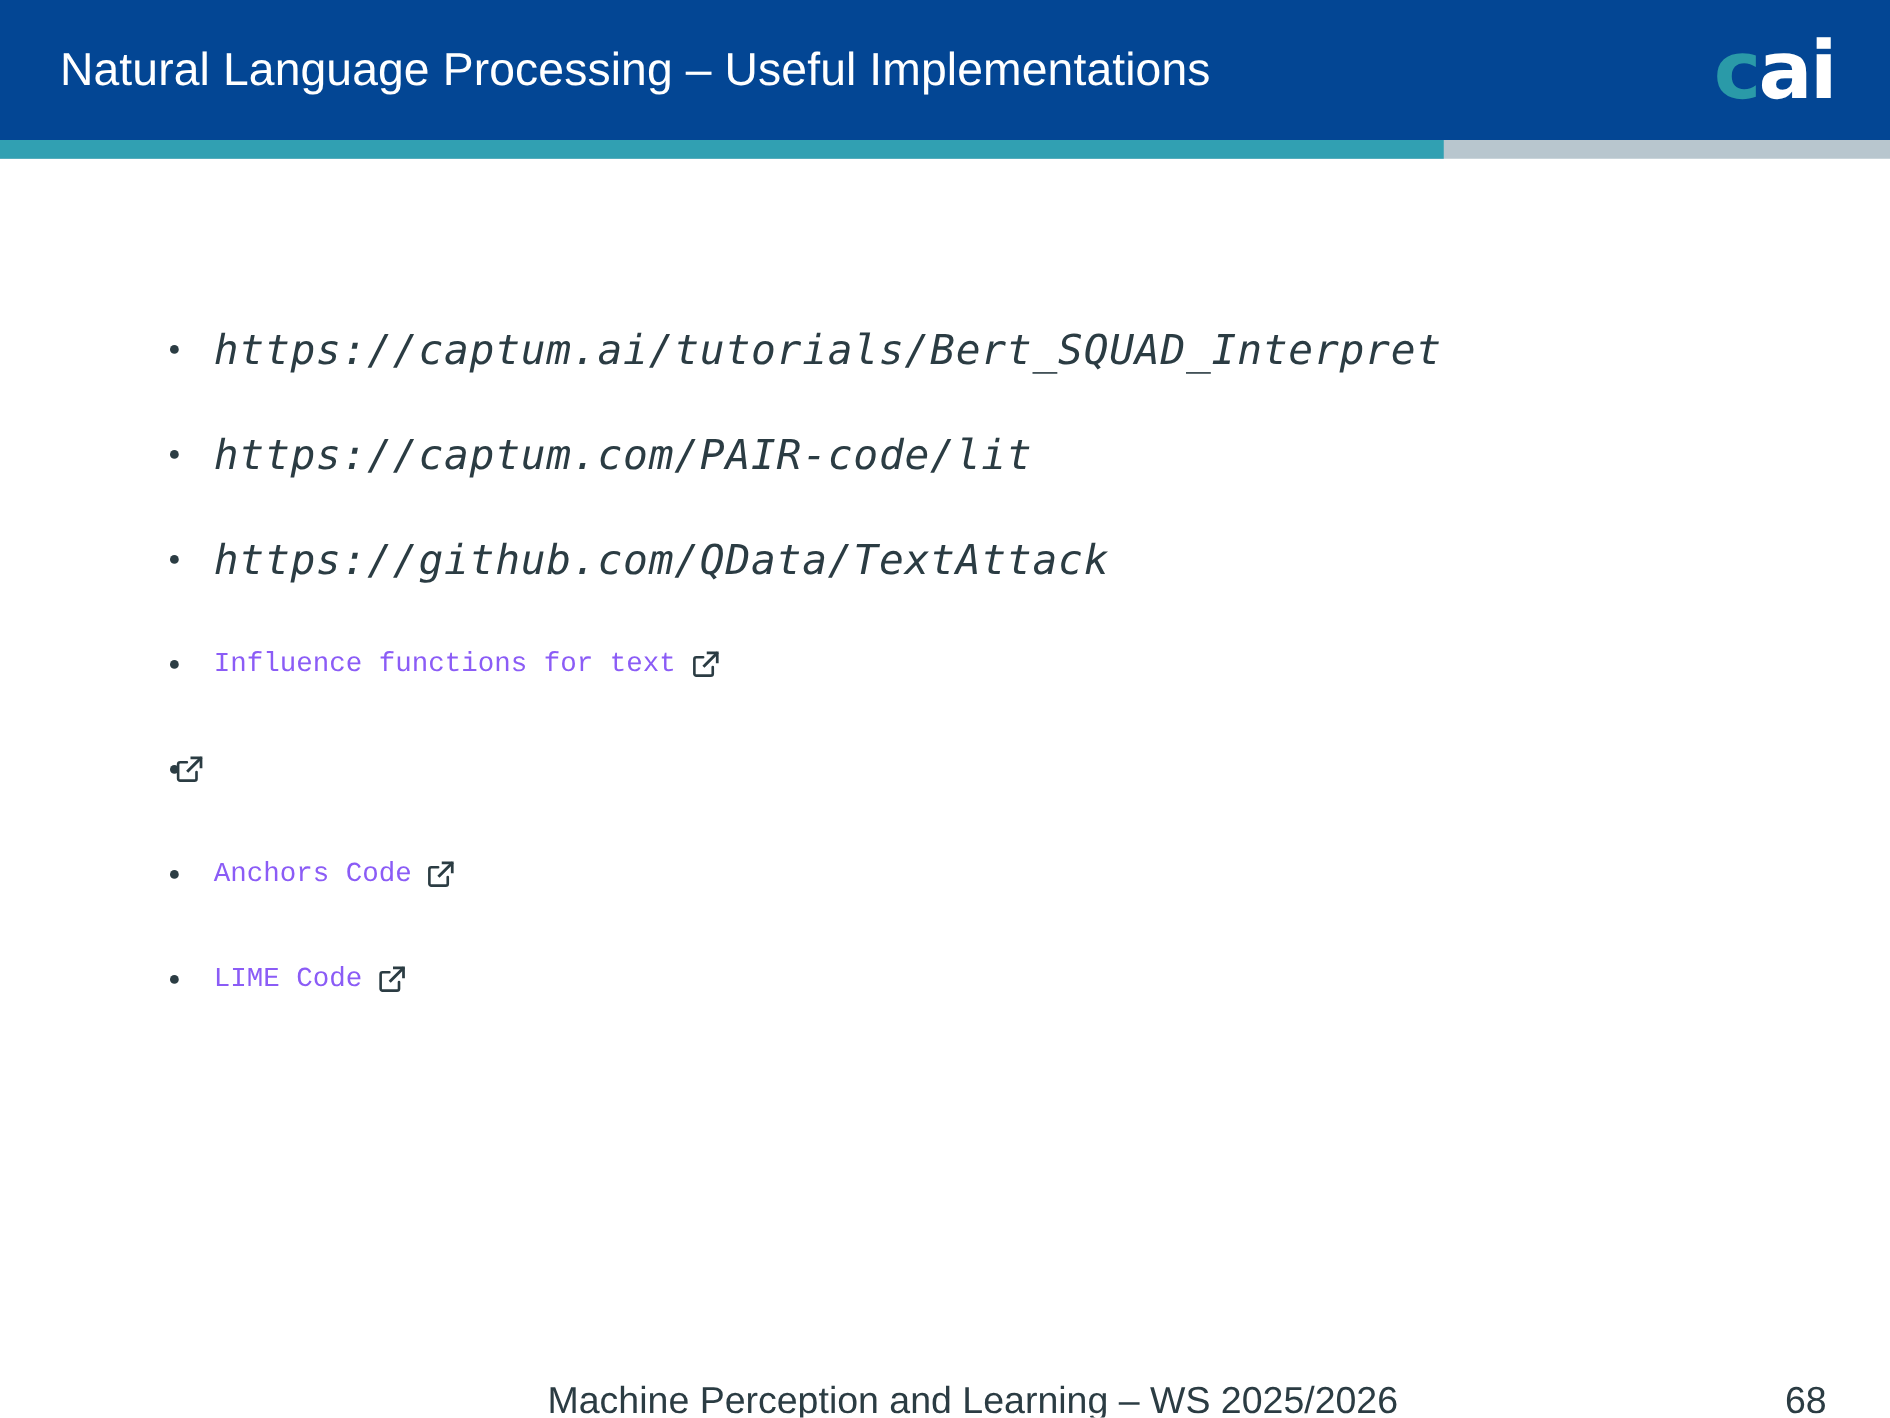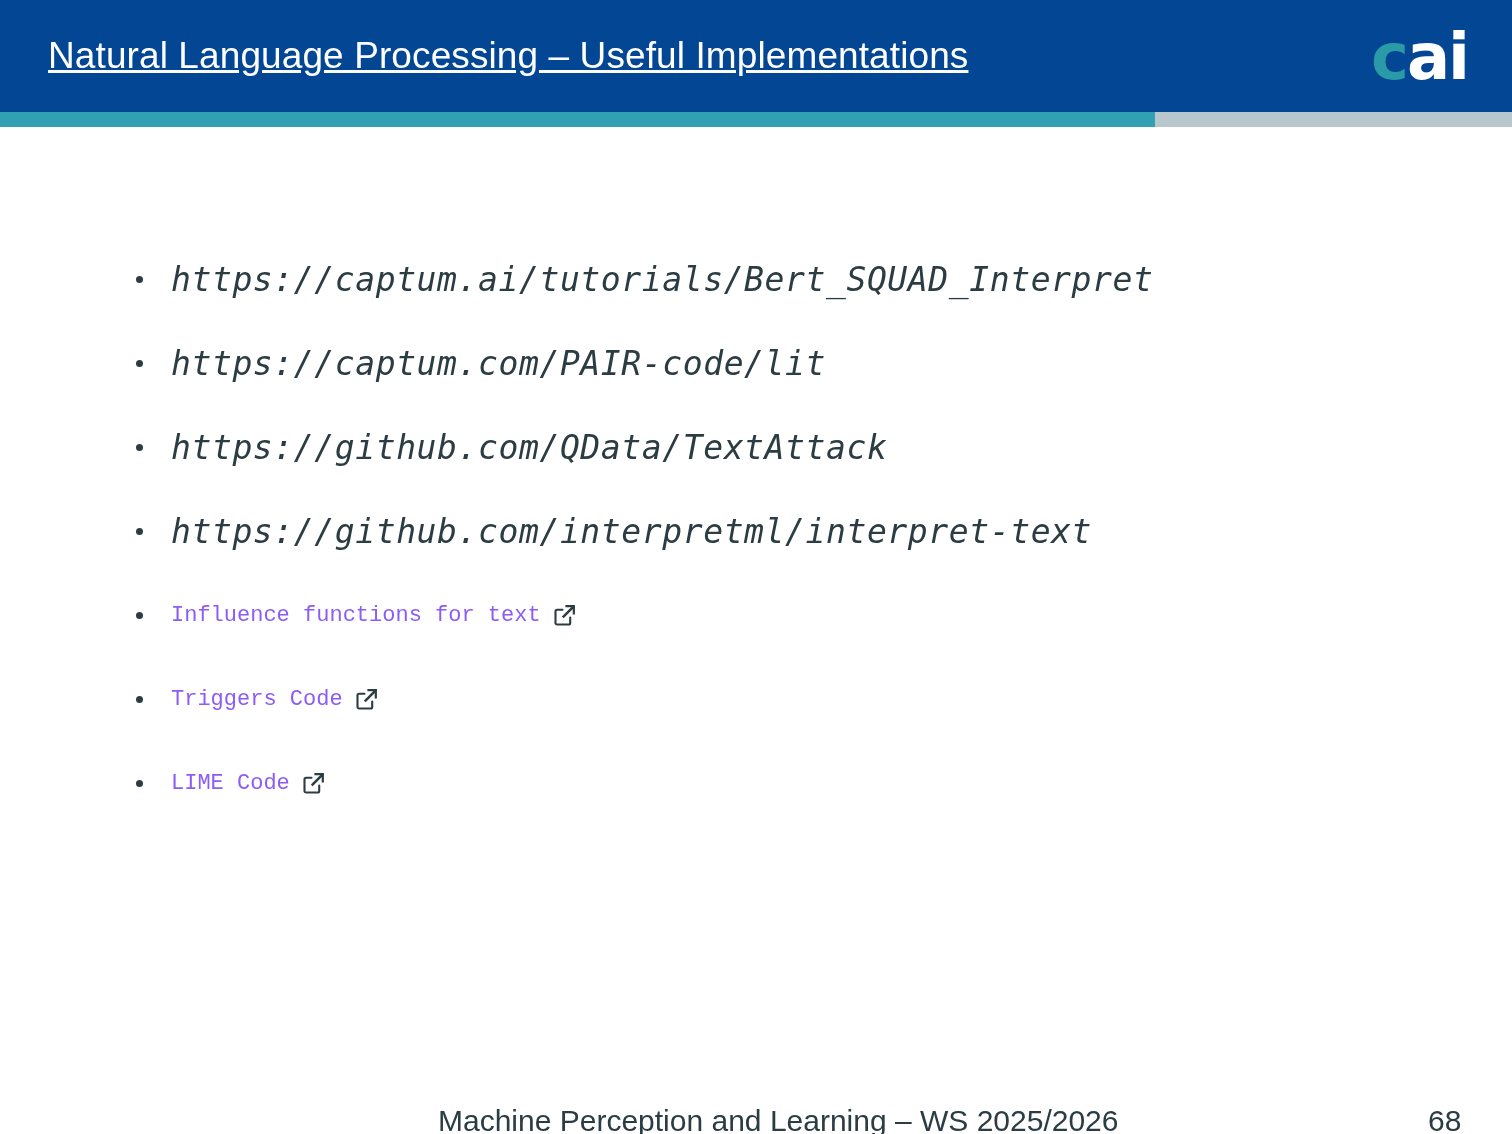--- a/index.html
+++ b/index.html
@@ -29,21 +29,20 @@
     position: absolute;
     left: 48px;
     top: 0;
     height: 112px;
     line-height: 112px;
     color: #ffffff;
     font-size: 37px;
     font-weight: 400;
     letter-spacing: 0.1px;
     white-space: nowrap;
-    text-decoration: underline;
   }
 
   
   #brand-logo {
     position: absolute;
     right: 44px;
     top: 26px;
     height: 62px;
     display: flex;
     align-items: center;
@@ -187,49 +186,55 @@
       <span class="bullet-dot"></span>
       <span class="bullet-text">https://captum.com/PAIR-code/lit</span>
     </li>
 
 
     <li class="bullet-item url">
       <span class="bullet-dot"></span>
       <span class="bullet-text">https://github.com/QData/TextAttack</span>
     </li>
 
-    <li class="bullet-item url">
-      <span class="bullet-dot"></span>
-      <span class="bullet-text">https://github.com/interpretml/interpret-text</span>
-    </li>
 
     <li class="bullet-item plain">
       <span class="bullet-dot"></span>
       <span class="bullet-text">Influence functions for text</span>
       <span class="ext-link-icon">
         <svg width="24" height="24" viewBox="0 0 24 24" fill="none">
           <path d="M13.5 3.2h7.3v7.3" stroke="#2b3c43" stroke-width="2.2" stroke-linecap="square"></path>
           <path d="M20.3 3.8L10.6 13.5" stroke="#2b3c43" stroke-width="2.4" stroke-linecap="square"></path>
           <path d="M17.2 14.6v5.3a1.6 1.6 0 0 1-1.6 1.6H4.1a1.6 1.6 0 0 1-1.6-1.6V8.4a1.6 1.6 0 0 1 1.6-1.6h5.4" stroke="#2b3c43" stroke-width="2.1" fill="none" stroke-linecap="round"></path>
         </svg>
       </span>
     </li>
 
     <li class="bullet-item plain">
       <span class="bullet-dot"></span>
-      <span class="bullet-text">Triggers Code</span>
-      <span class="ext-link-icon">
-        <svg width="24" height="24" viewBox="0 0 24 24" fill="none">
-          <path d="M13.5 3.2h7.3v7.3" stroke="#2b3c43" stroke-width="2.2" stroke-linecap="square"></path>
-          <path d="M20.3 3.8L10.6 13.5" stroke="#2b3c43" stroke-width="2.4" stroke-linecap="square"></path>
-          <path d="M17.2 14.6v5.3a1.6 1.6 0 0 1-1.6 1.6H4.1a1.6 1.6 0 0 1-1.6-1.6V8.4a1.6 1.6 0 0 1 1.6-1.6h5.4" stroke="#2b3c43" stroke-width="2.1" fill="none" stroke-linecap="round"></path>
-        </svg>
-      </span>
-    </li>
-
+      <span class="ext-link-icon">
+        <svg width="24" height="24" viewBox="0 0 24 24" fill="none">
+          <path d="M13.5 3.2h7.3v7.3" stroke="#2b3c43" stroke-width="2.2" stroke-linecap="square"></path>
+          <path d="M20.3 3.8L10.6 13.5" stroke="#2b3c43" stroke-width="2.4" stroke-linecap="square"></path>
+          <path d="M17.2 14.6v5.3a1.6 1.6 0 0 1-1.6 1.6H4.1a1.6 1.6 0 0 1-1.6-1.6V8.4a1.6 1.6 0 0 1 1.6-1.6h5.4" stroke="#2b3c43" stroke-width="2.1" fill="none" stroke-linecap="round"></path>
+        </svg>
+      </span>
+    </li>
+
+    <li class="bullet-item plain">
+      <span class="bullet-dot"></span>
+      <span class="bullet-text">Anchors Code</span>
+      <span class="ext-link-icon">
+        <svg width="24" height="24" viewBox="0 0 24 24" fill="none">
+          <path d="M13.5 3.2h7.3v7.3" stroke="#2b3c43" stroke-width="2.2" stroke-linecap="square"></path>
+          <path d="M20.3 3.8L10.6 13.5" stroke="#2b3c43" stroke-width="2.4" stroke-linecap="square"></path>
+          <path d="M17.2 14.6v5.3a1.6 1.6 0 0 1-1.6 1.6H4.1a1.6 1.6 0 0 1-1.6-1.6V8.4a1.6 1.6 0 0 1 1.6-1.6h5.4" stroke="#2b3c43" stroke-width="2.1" fill="none" stroke-linecap="round"></path>
+        </svg>
+      </span>
+    </li>
 
     <li class="bullet-item plain">
       <span class="bullet-dot"></span>
       <span class="bullet-text">LIME Code</span>
       <span class="ext-link-icon">
         <svg width="24" height="24" viewBox="0 0 24 24" fill="none">
           <path d="M13.5 3.2h7.3v7.3" stroke="#2b3c43" stroke-width="2.2" stroke-linecap="square"></path>
           <path d="M20.3 3.8L10.6 13.5" stroke="#2b3c43" stroke-width="2.4" stroke-linecap="square"></path>
           <path d="M17.2 14.6v5.3a1.6 1.6 0 0 1-1.6 1.6H4.1a1.6 1.6 0 0 1-1.6-1.6V8.4a1.6 1.6 0 0 1 1.6-1.6h5.4" stroke="#2b3c43" stroke-width="2.1" fill="none" stroke-linecap="round"></path>
         </svg>

